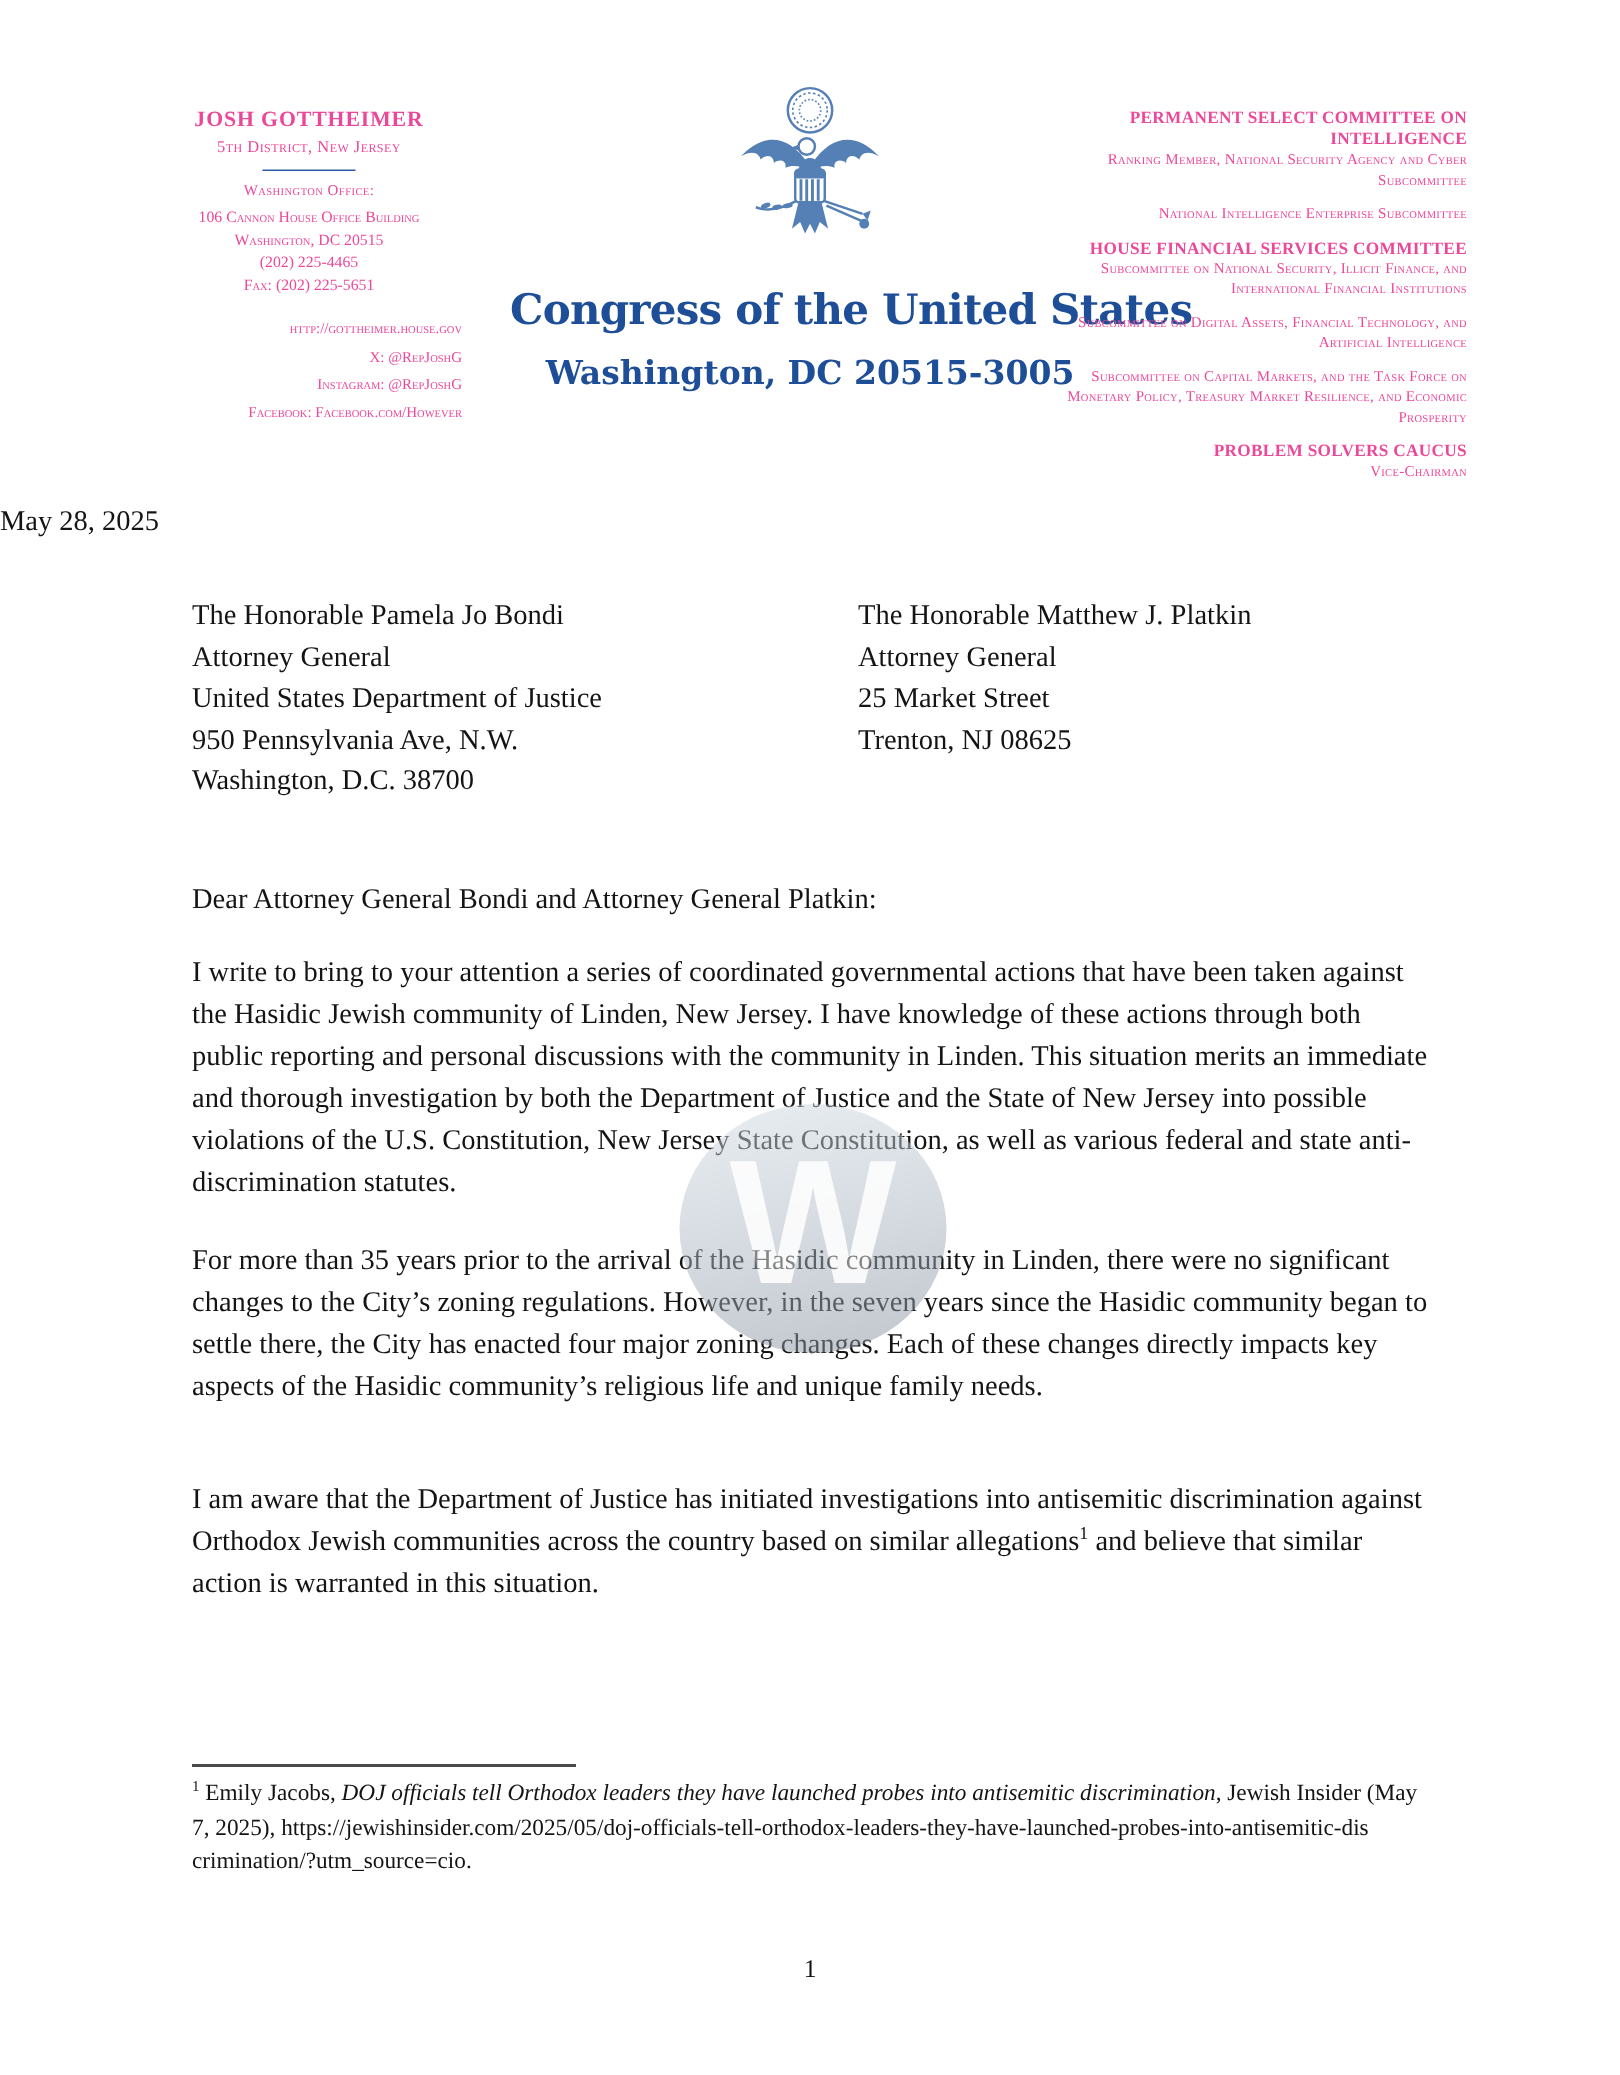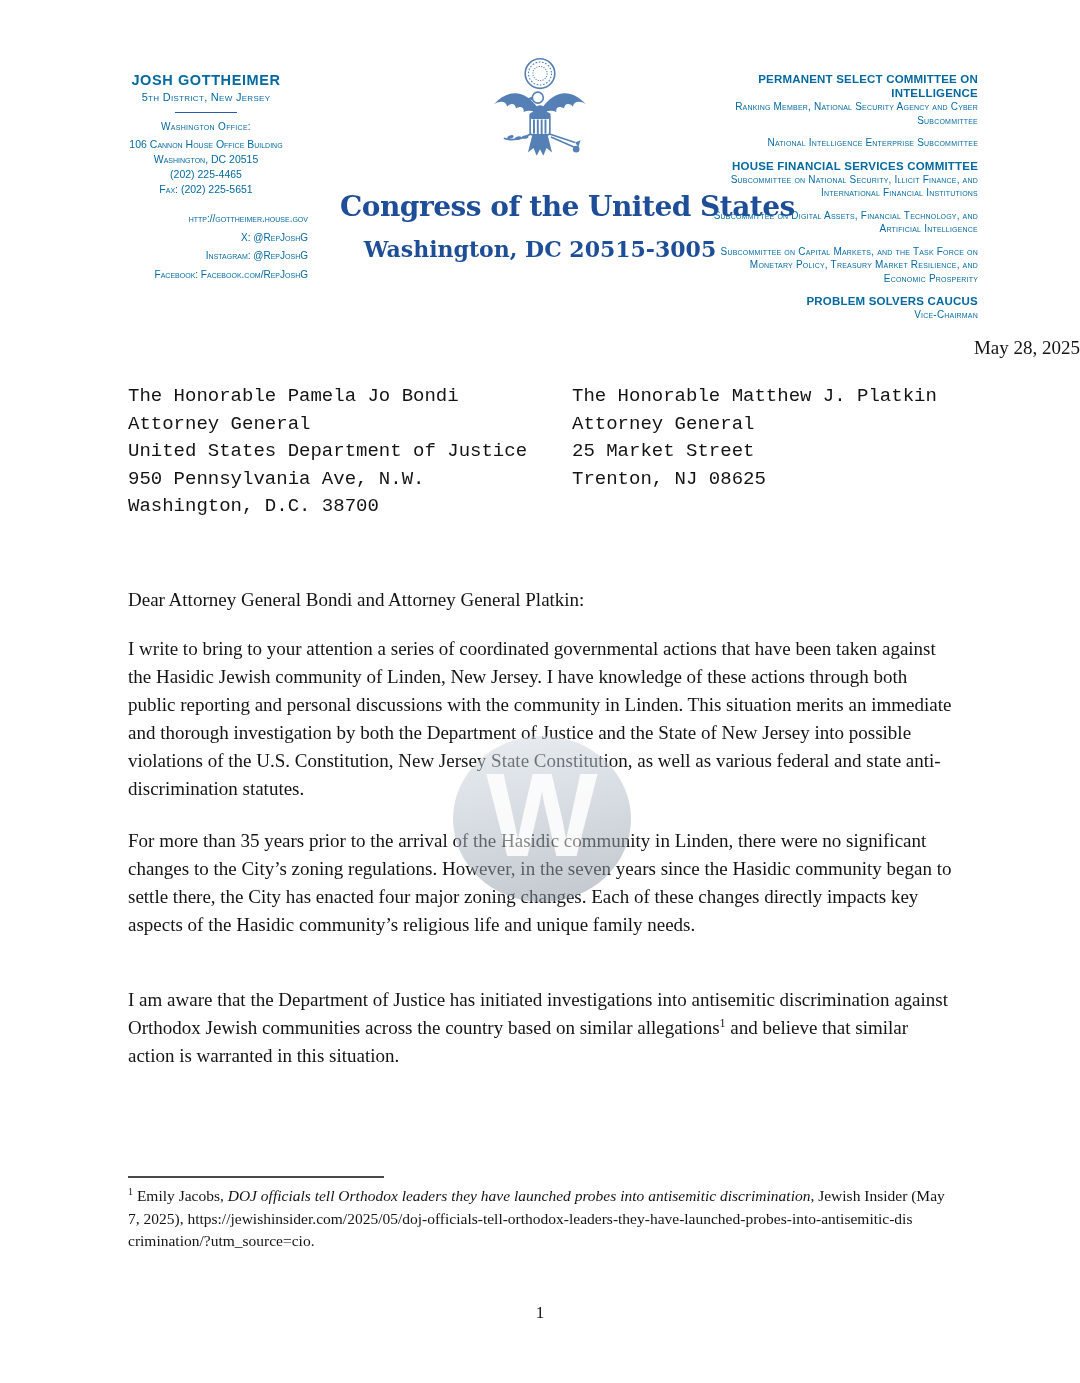--- a/index.html
+++ b/index.html
@@ -2,21 +2,21 @@
 <html><head>
 <meta charset="utf-8">
 <style>
   * { margin:0; padding:0; box-sizing:border-box; }
   html,body { background:#ffffff; }
   .page {
     position:relative; width:1080px; height:1383px; background:#ffffff;
     overflow:hidden; font-family:"Liberation Serif", serif; color:#141414;
   }
   
-  .lh { color:#0369a1; font-family:Liberation Sans, sans-serif; }
+  .lh { color:#ec4899; font-family:Liberation Serif, serif; }
   .lh-left { position:absolute; left:104px; top:72px; width:204px; text-align:center; }
   .lh-name { font-size:14.5px; font-weight:700; letter-spacing:.6px; }
   .lh-district { font-size:11px; font-variant:small-caps; margin-top:3px; letter-spacing:.3px; }
   .lh-divider { width:62px; border-top:1.5px solid #2a5ca8; margin:9px auto 8px auto; }
   .lh-office { font-size:10px; font-variant:small-caps; letter-spacing:.3px; }
   .lh-addr { font-size:10.5px; font-variant:small-caps; line-height:15px; }
   .lh-addr-first { margin-top:5px; }
   .lh-social { font-size:10px; font-variant:small-caps; line-height:18.5px;text-align:right; }
   .lh-social-first { margin-top:13px; }
 
@@ -28,22 +28,22 @@
                  color:#1e4e97; margin-top:2px; }
   .lh-city { font-family:"DejaVu Serif", serif; font-weight:700; font-size:22px;
              color:#1e4e97; margin-top:13px; }
 
   .lh-right { position:absolute; left:710px; top:72px; width:268px; text-align:right; }
   .cm-h { font-size:11.5px; font-weight:700; text-transform:uppercase; line-height:14px; letter-spacing:.2px; }
   .cm-s { font-size:10px; font-variant:small-caps; line-height:13.5px; letter-spacing:.2px; }
   .cm-gap { margin-top:9px; }
 
   
-  .date { position:absolute; top:337px; left:0; width:100%; text-align:right; font-size:19px;font-family:Liberation Serif, serif; }
-  .addr-col { position:absolute; top:383px; font-size:19px; line-height:27.6px;font-family:Liberation Mono, monospace; }
+  .date { position:absolute; top:337px; left:0; width:100%; text-align:left; font-size:19px;font-family:Liberation Serif, serif; }
+  .addr-col { position:absolute; top:397px; font-size:19px; line-height:27.6px; }
   .addr-left { left:128px; }
   .addr-right { left:572px; }
   .salutation { position:absolute; left:128px; top:589px; font-size:19px; }
   .para { position:absolute; left:128px; width:826px; font-size:19px; line-height:28px; text-align:left; }
   .p1 { top:635px; }
   .p2 { top:827px; }
   .p3 { top:986px; }
   sup { font-size:12px; vertical-align:super; line-height:0; }
 
   
@@ -77,21 +77,21 @@
     <div class="lh-district">5th District, New Jersey</div>
     <div class="lh-divider"></div>
     <div class="lh-office">Washington Office:</div>
     <div class="lh-addr lh-addr-first">106 Cannon House Office Building</div>
     <div class="lh-addr">Washington, DC 20515</div>
     <div class="lh-addr">(202) 225-4465</div>
     <div class="lh-addr">Fax: (202) 225-5651</div>
     <div class="lh-social lh-social-first">http://gottheimer.house.gov</div>
     <div class="lh-social">X: @RepJoshG</div>
     <div class="lh-social">Instagram: @RepJoshG</div>
-    <div class="lh-social">Facebook: Facebook.com/RepJoshG</div>
+    <div class="lh-social">Facebook: Facebook.com/However</div>
   </div>
 
   <div class="lh-center">
     <div class="seal-wrap">
       <svg width="110" height="126" viewBox="0 0 200 230" fill="none" xmlns="http://www.w3.org/2000/svg">
         <g stroke="#5580b5" fill="none" stroke-width="3">
           <circle cx="100" cy="32" r="27"></circle>
           <circle cx="100" cy="32" r="21" stroke-dasharray="3 3" stroke-width="2"></circle>
           <circle cx="100" cy="32" r="13" stroke-dasharray="2 2.5" stroke-width="2"></circle>
         </g>

